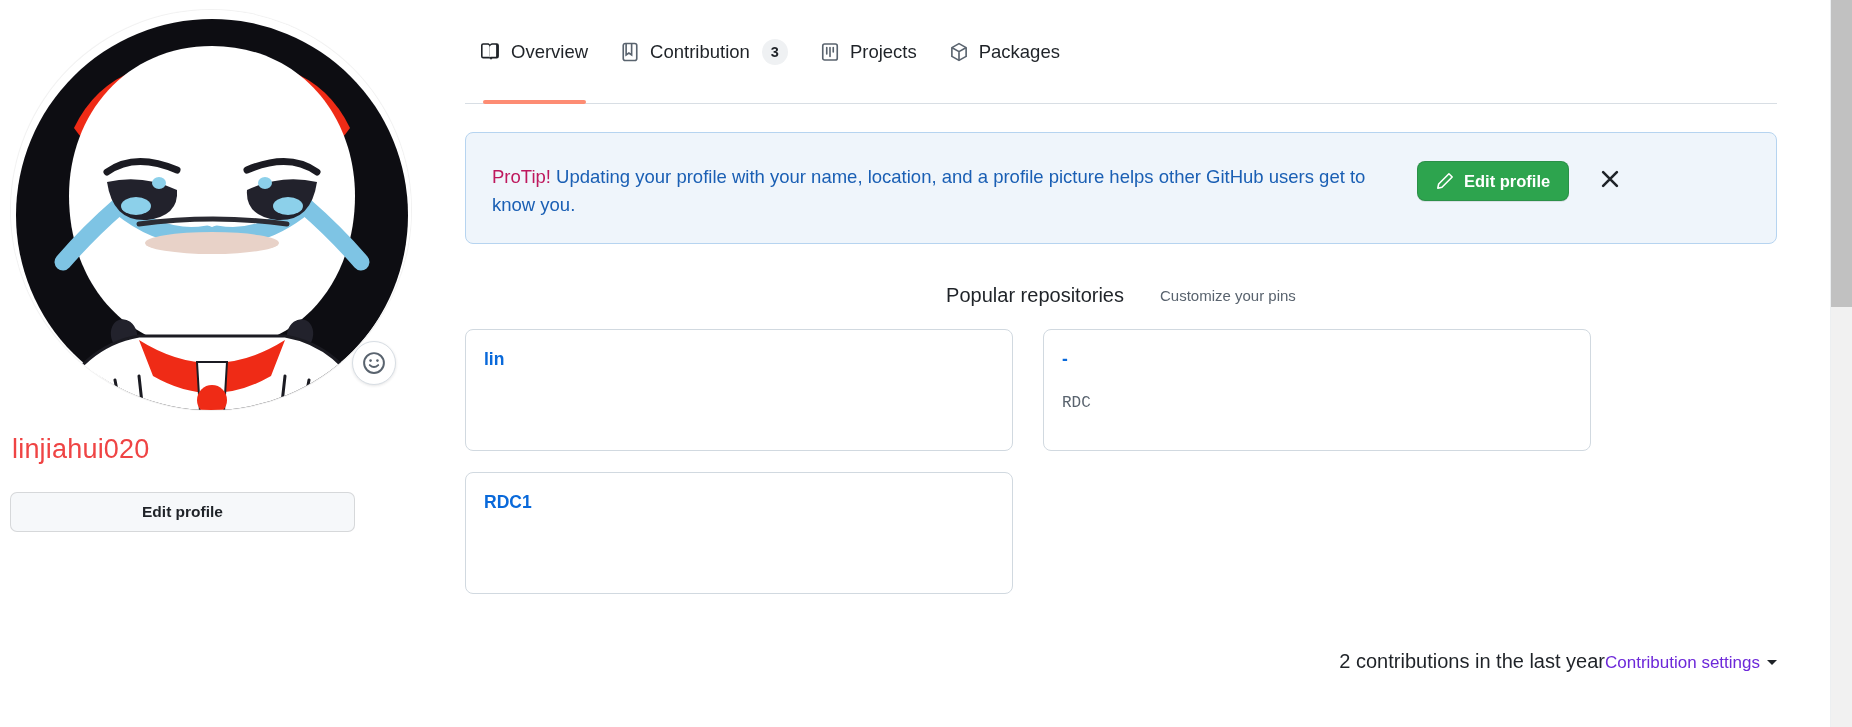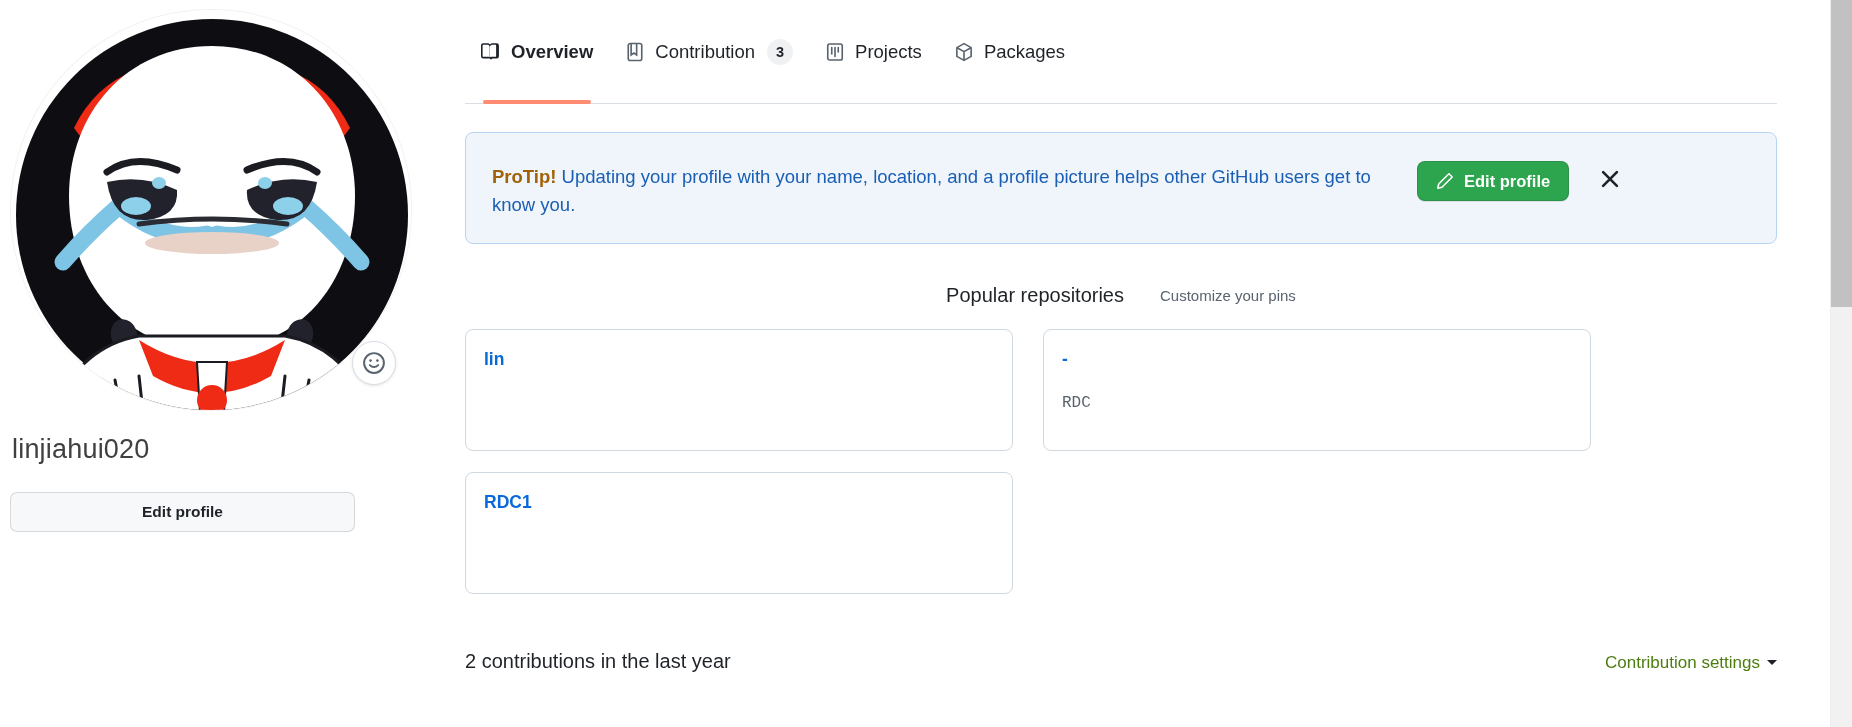--- a/index.html
+++ b/index.html
@@ -31,21 +31,21 @@
     background: #fff; border: 1px solid #d8dee4;
     display: flex; align-items: center; justify-content: center;
     box-shadow: 0 1px 3px rgba(31,35,40,0.12);
     cursor: pointer;
   }
   .status-btn svg { width: 24px; height: 24px; }
 
   .username {
     margin-top: 22px;
     font-size: 27px; font-weight: 300; line-height: 1.25;
-    color: #404040; letter-spacing: .2px;
+    color: #ef4444; letter-spacing: .2px;
     padding-left: 2px;
   }
   .edit-profile-sidebar {
     margin-top: 25px;
     width: 345px; height: 40px;
     background: #f6f8fa;
     border: 1px solid rgba(31,35,40,0.15);
     border-radius: 7px;
     font-family: "Liberation Sans", sans-serif;
     font-size: 15.5px; font-weight: 600; color: #1f2328;
@@ -70,21 +70,21 @@
   .tab {
     position: relative;
     display: flex; align-items: center; gap: 10px;
     padding: 0 16px;
     height: 104px;
     font-size: 18.5px; color: #1f2328;
     cursor: pointer; white-space: nowrap;
   }
   .tab .tab-icon { display: flex; align-items: center; color: #59636e; }
   .tab .tab-icon svg { width: 20px; height: 20px; }
-  .tab.selected { font-weight: 700; }
+  .tab.selected { font-weight: 400; }
   .tab.selected .tab-icon { color: #1f2328; }
   .tab.selected::after {
     content: ""; position: absolute;
     left: 18px; right: 18px; bottom: 0;
     height: 4px; background: #fd8c73; border-radius: 6px;
   }
   .tab-count {
     display: inline-flex; align-items: center; justify-content: center;
     min-width: 26px; height: 26px; padding: 0 8px;
     border-radius: 13px; background: #eff1f3;
@@ -102,21 +102,21 @@
     padding: 24px 26px 24px 26px;
     display: flex; align-items: flex-start;
     min-height: 96px;
   }
   .protip-text {
     flex: 1;
     font-size: 18.5px; line-height: 1.5; color: #1a5fb4;
     max-width: 905px;
     padding-top: 6px;
   }
-  .protip-text b { font-weight: 700; color: #a16207; }
+  .protip-text b { font-weight: 400; color: #be185d; }
   .protip-actions {
     display: flex; align-items: flex-start; gap: 26px;
     padding-top: 4px; padding-left: 20px;
   }
   .btn-green {
     display: inline-flex; align-items: center; gap: 10px;
     background: #2da44e; border: 1px solid rgba(31,35,40,0.15);
     color: #ffffff; border-radius: 8px;
     height: 40px; padding: 0 18px;
     font-size: 16.5px; font-weight: 600;
@@ -161,26 +161,26 @@
     font-size: 17.5px; font-weight: 600; color: #0969da;
     text-decoration: none; cursor: pointer; display: inline-block;
   }
   .repo-desc {
     margin-top: 22px;
     font-size: 16px; color: #59636e; line-height: 1.4; font-family: Liberation Mono, monospace;
   }
 
   
   .contrib-head {
-    display: flex; align-items: baseline; justify-content: space-between;
+    display: flex; align-items: baseline; justify-content: flex-end;
     margin-top: 56px;
   }
   .contrib-title { font-size: 20px; font-weight: 400; color: #1f2328; }
   .contrib-settings {
-    font-size: 17px; color: #4d7c0f; cursor: pointer;
+    font-size: 17px; color: #6d28d9; cursor: pointer;
     display: inline-flex; align-items: center; gap: 7px;
   }
   .caret { width: 0; height: 0;
     border-left: 5px solid transparent; border-right: 5px solid transparent;
     border-top: 5px solid #1f2328; display: inline-block; }
 
   
   .scrollbar {
     position: absolute; right: 0; top: 0;
     width: 21px; height: 727px;

